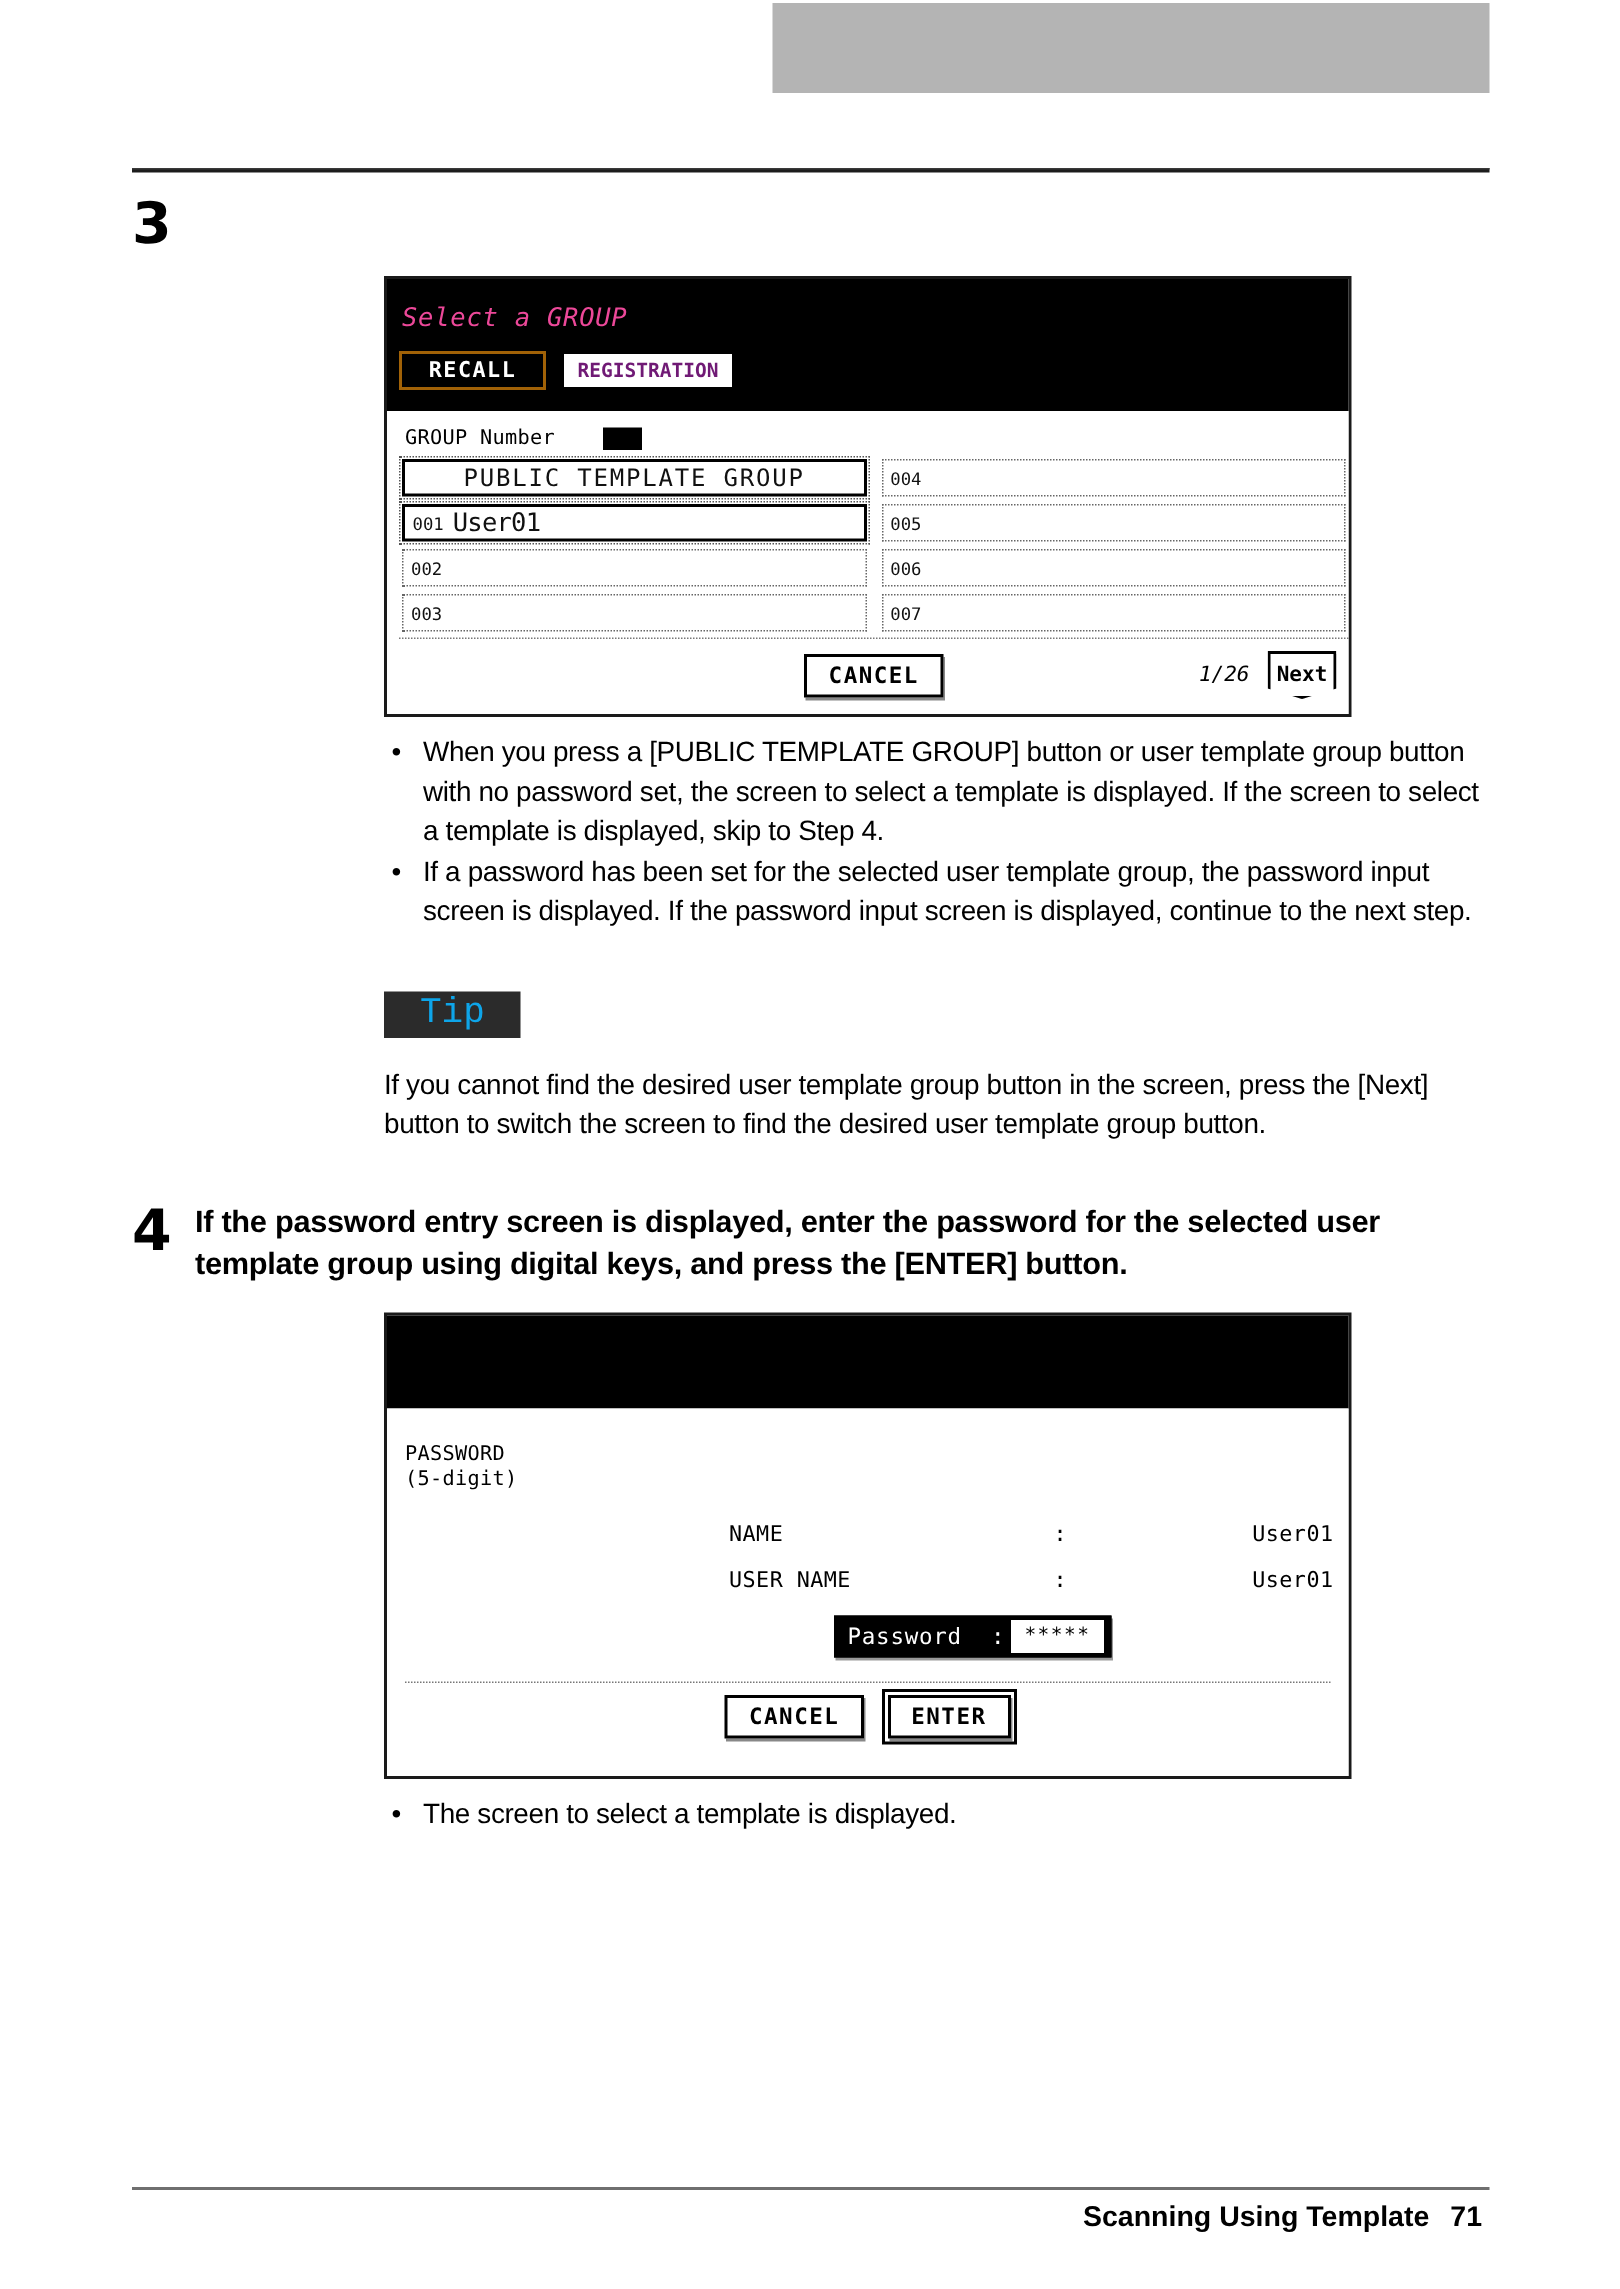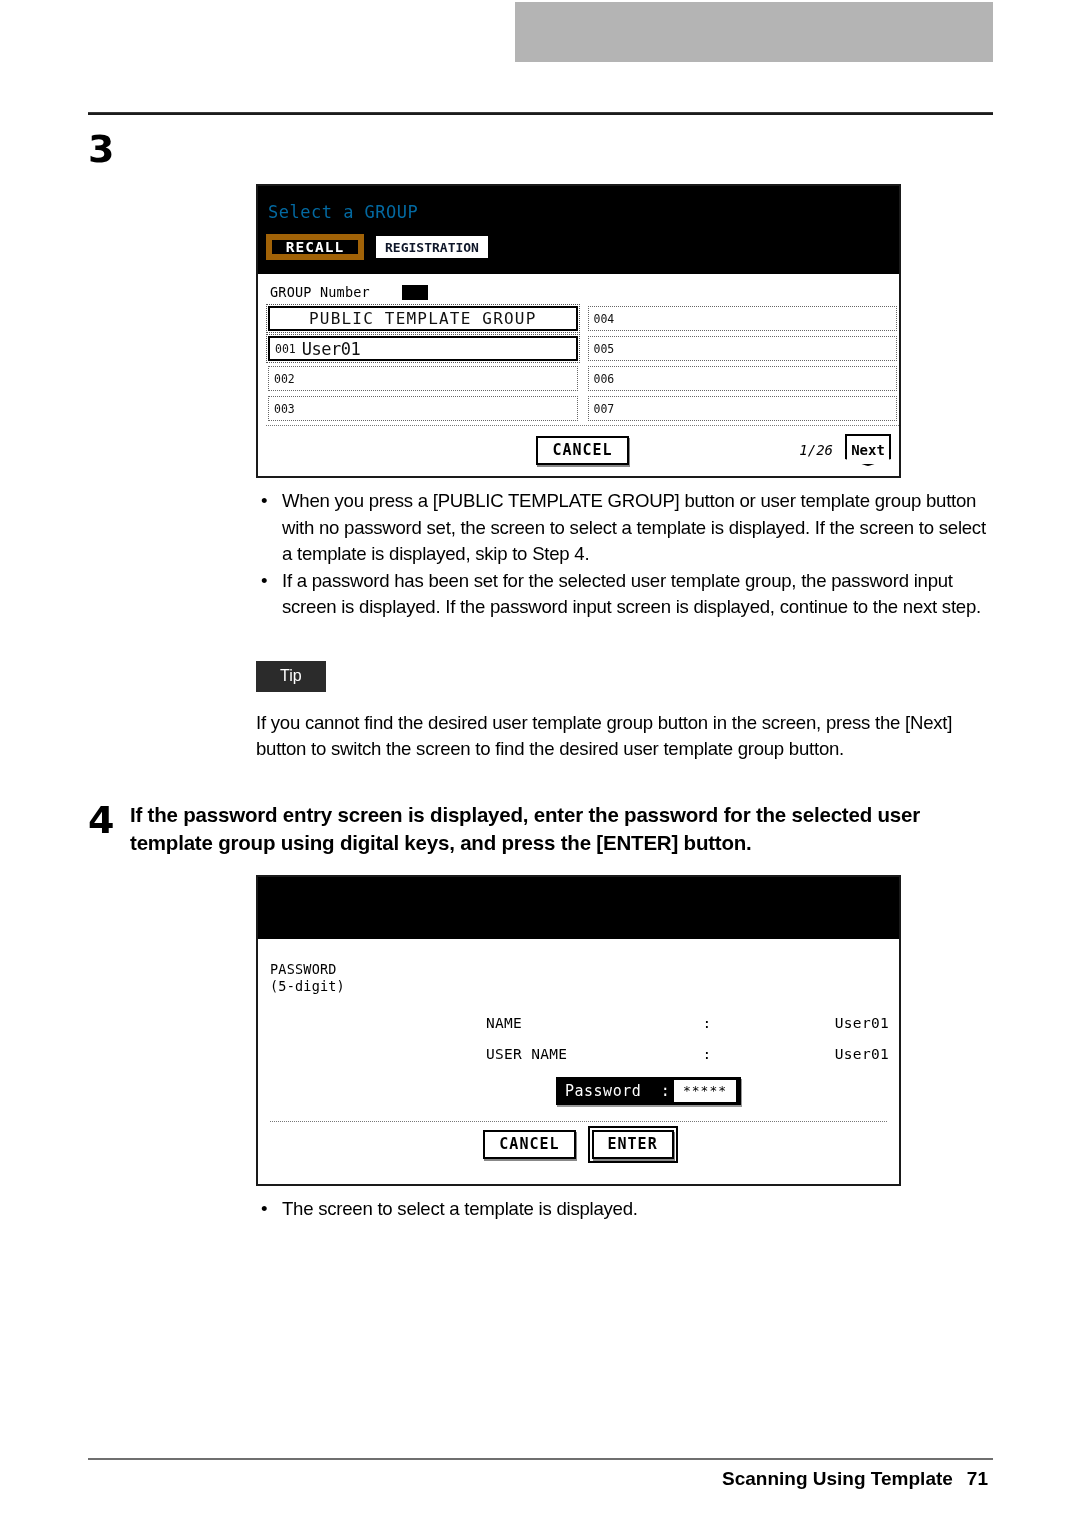--- a/index.html
+++ b/index.html
@@ -61,48 +61,50 @@
     letter-spacing:-0.25px;
   }
   .bullet .dot{ width:26px; flex:0 0 26px; text-align:left; padding-left:5px; }
   .bullet .btext{ flex:1 1 auto; }
 
   
   .tip-wrap{ margin-left:168px; margin-top:40px; }
   .tip-badge{
     display:inline-block;
     background:#2b2b2b;
-    color:#ffffff;
-    font-size:16px;
+    color:#0ea5e9;
+    font-size:24px;
     padding:5px 24px 6px 24px;
     line-height:20px;
+    font-family:Liberation Mono, monospace;
   }
   .tip-body{
     margin-top:18px;
     font-size:18.6px;
     line-height:26.5px;
     letter-spacing:-0.25px;
   }
 
   
   .lcd{
     position:relative;
     margin-left:168px;
     width:645px;
     background:#ffffff;
     border:2px solid #1a1a1a;
     font-family:"DejaVu Sans Mono", monospace;
   }
   .lcd-title{
     background:#000000;
-    color:#0369a1;
+    color:#ec4899;
     height:64px;
     padding:16px 0 0 10px;
     font-size:17px;
     letter-spacing:0.5px;
+    font-style:italic;
   }
   .lcd-title.blank{ height:62px; padding:0; }
 
   
   .tabstrip{
     position:relative;
     background:#000000;
     height:24px;
   }
   .tab{
@@ -111,27 +113,27 @@
     height:26px;
     display:flex; align-items:center; justify-content:center;
     font-size:14.5px;
     letter-spacing:1px;
     font-weight:bold;
   }
   .tab.selected{
     left:8px; width:98px;
     background:#000000;
     color:#ffffff;
-    border:6px solid #a16207;
+    border:2px solid #a16207;
     outline:2px solid #000;
   }
   .tab.unselected{
     left:116px; width:116px;
     background:#ffffff;
-    color:#0f172a;
+    color:#701a75;
     border:2px solid #000000;
     letter-spacing:0px;
     font-size:13px;
   }
 
   .lcd-body{
     background:#ffffff;
     padding:8px 0 6px 8px;
   }
 

